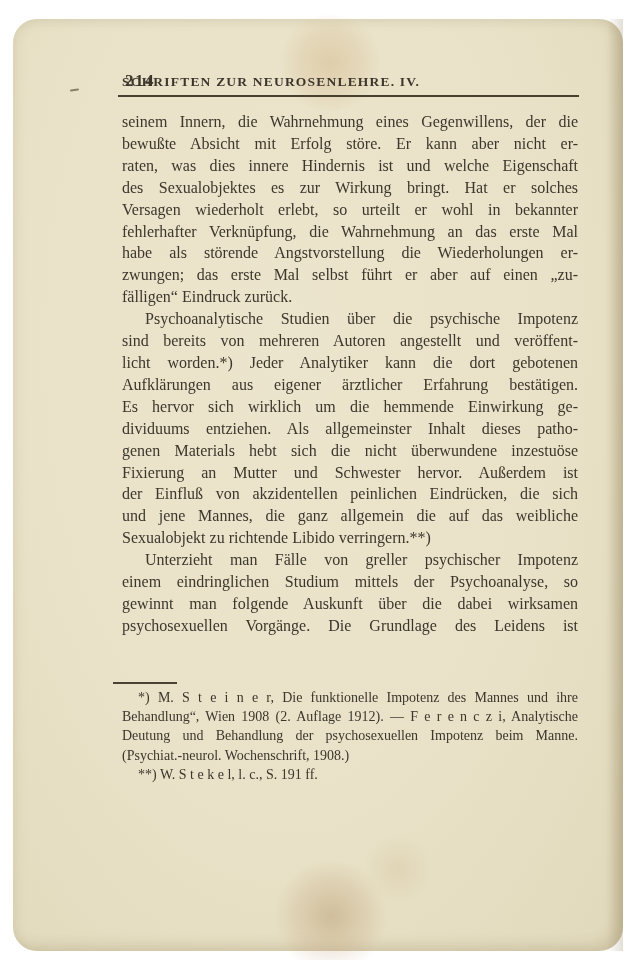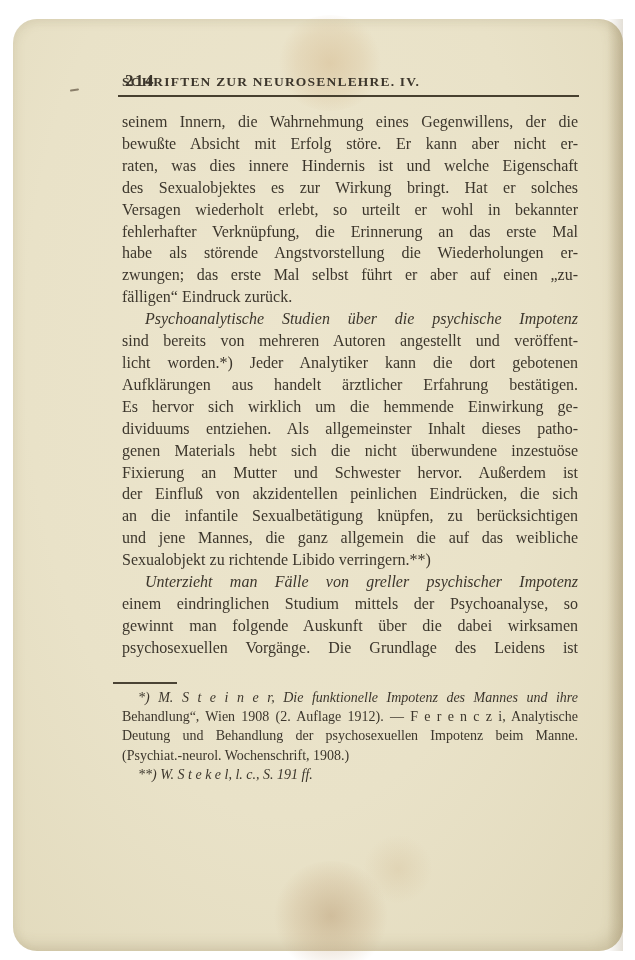--- a/index.html
+++ b/index.html
@@ -49,21 +49,21 @@
   }
   .body-text{
     position:absolute;left:109px;top:92px;width:456px;
     font-size:16px;line-height:21.9px;
   }
   .line{
     text-align:justify;text-align-last:justify;text-justify:inter-word;
     white-space:normal;overflow:hidden;
   }
   .line.last{text-align-last:auto;}
-  .line.indent{text-indent:23px;font-style:italic;}
+  .line.indent{text-indent:23px;}
   .fn-rule{
     position:absolute;left:100px;top:663px;width:64px;height:1.5px;background:#4a4334;
   }
   .footnotes{
     position:absolute;left:109px;top:669px;width:456px;
     font-size:14px;line-height:19.2px;
   }
   .footnotes .line.indent{text-indent:16px;}
 </style>
 </head>
@@ -80,36 +80,35 @@
   <div class="header-title">SCHRIFTEN ZUR NEUROSENLEHRE. IV.</div>
   <div class="header-rule"></div>
 
   <div class="body-text" id="body-text">
       <div class="para">
         <div class="line">seinem Innern, die Wahrnehmung eines Gegenwillens, der die</div>
         <div class="line">bewußte Absicht mit Erfolg störe. Er kann aber nicht er-</div>
         <div class="line">raten, was dies innere Hindernis ist und welche Eigenschaft</div>
         <div class="line">des Sexualobjektes es zur Wirkung bringt. Hat er solches</div>
         <div class="line">Versagen wiederholt erlebt, so urteilt er wohl in bekannter</div>
-        <div class="line">fehlerhafter Verknüpfung, die Erinnerung an das erste Mal</div>
+        <div class="line">fehlerhafter Verknüpfung, die Wahrnehmung an das erste Mal</div>
         <div class="line">habe als störende Angstvorstellung die Wiederholungen er-</div>
         <div class="line">zwungen; das erste Mal selbst führt er aber auf einen „zu-</div>
         <div class="line last">fälligen“ Eindruck zurück.</div>
       </div>
       <div class="para">
         <div class="line indent">Psychoanalytische Studien über die psychische Impotenz</div>
         <div class="line">sind bereits von mehreren Autoren angestellt und veröffent-</div>
         <div class="line">licht worden.*) Jeder Analytiker kann die dort gebotenen</div>
-        <div class="line">Aufklärungen aus handelt ärztlicher Erfahrung bestätigen.</div>
+        <div class="line">Aufklärungen aus eigener ärztlicher Erfahrung bestätigen.</div>
         <div class="line">Es hervor sich wirklich um die hemmende Einwirkung ge-</div>
         <div class="line">dividuums entziehen. Als allgemeinster Inhalt dieses patho-</div>
         <div class="line">genen Materials hebt sich die nicht überwundene inzestuöse</div>
         <div class="line">Fixierung an Mutter und Schwester hervor. Außerdem ist</div>
         <div class="line">der Einfluß von akzidentellen peinlichen Eindrücken, die sich</div>
-        <div class="line">an die infantile Sexualbetätigung knüpfen, zu berücksichtigen</div>
         <div class="line">und jene Mannes, die ganz allgemein die auf das weibliche</div>
         <div class="line last">Sexualobjekt zu richtende Libido verringern.**)</div>
       </div>
       <div class="para">
         <div class="line indent">Unterzieht man Fälle von greller psychischer Impotenz</div>
         <div class="line">einem eindringlichen Studium mittels der Psychoanalyse, so</div>
         <div class="line">gewinnt man folgende Auskunft über die dabei wirksamen</div>
         <div class="line">psychosexuellen Vorgänge. Die Grundlage des Leidens ist</div>
       </div>
     </div>

